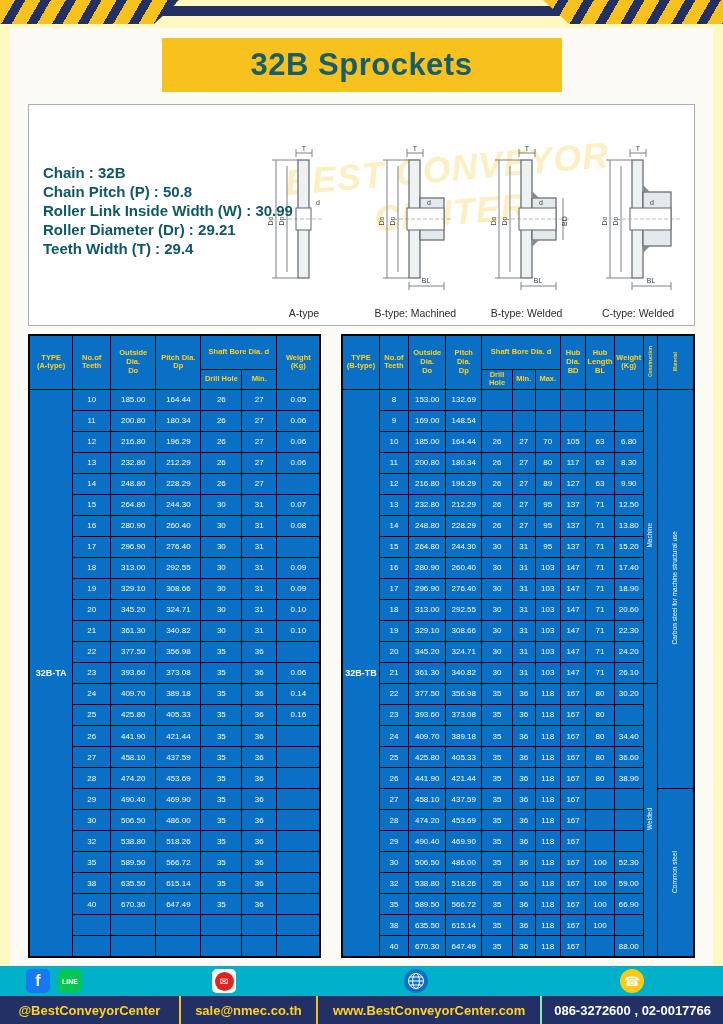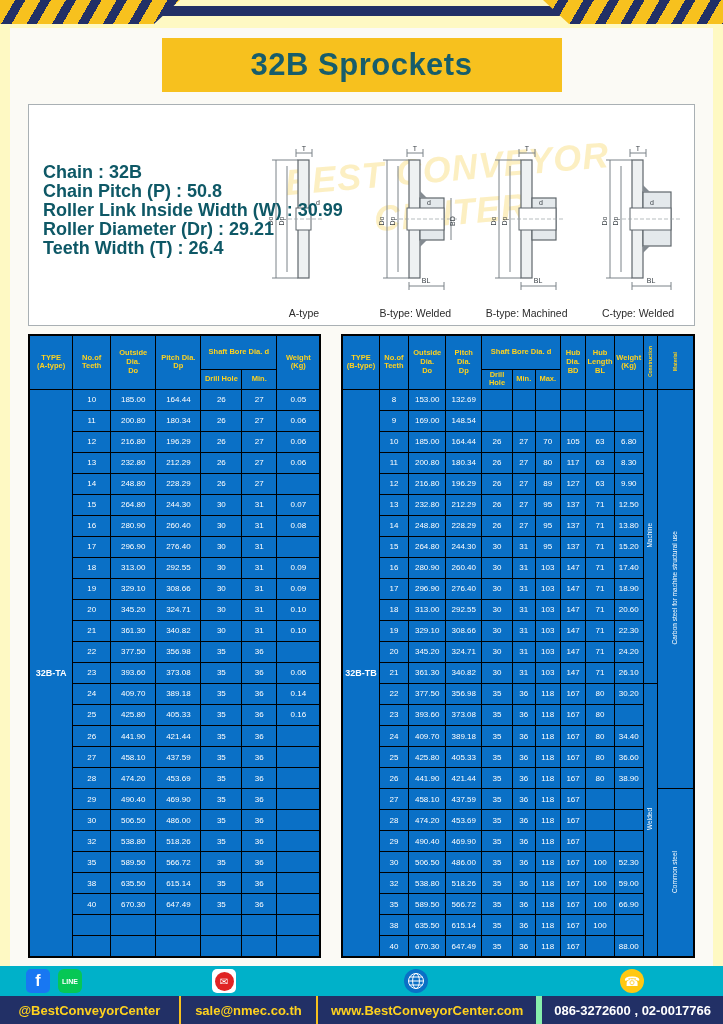--- a/index.html
+++ b/index.html
@@ -13,21 +13,21 @@
   .corner.right{right:0;width:180px;clip-path:polygon(0 0,100% 0,100% 100%,26px 100%)}
 
   
   .content{position:absolute;left:10px;right:10px;top:28px;height:938px;background:#fbfaf5}
   .banner{position:absolute;top:10px;left:50%;transform:translateX(-50%);width:400px;height:54px;background:#f7c11e;display:flex;align-items:center;justify-content:center}
   .banner h1{font-size:31px;font-weight:bold;color:#175d6b;letter-spacing:.5px}
 
   
   .spec-panel{position:absolute;top:76px;left:18px;right:18px;height:222px;background:#fff;border:1px solid #a9b0b4}
   .spec-lines{position:absolute;left:14px;top:58px;z-index:2}
-  .spec-line{font-size:18px;font-weight:bold;color:#0e5866;line-height:19px;white-space:nowrap}
+  .spec-line{font-size:15px;font-weight:bold;color:#0e5866;line-height:19px;white-space:nowrap}
   .watermark{position:absolute;left:250px;top:42px;width:340px;z-index:0;transform:rotate(-5deg);font-size:36px;font-weight:bold;font-style:italic;color:rgba(246,197,35,.28);text-align:center;line-height:44px;letter-spacing:1px}
   .diagrams{position:absolute;left:225px;right:6px;top:8px;bottom:6px;display:flex;justify-content:space-between;z-index:1}
   .diagram{display:flex;flex-direction:column;align-items:center;justify-content:flex-end}
   .diag-svg{width:100px;height:172px}
   .caption{font-size:10.5px;color:#2b2b2b;margin-top:2px;white-space:nowrap}
   .dim{stroke:#7a8288;stroke-width:1}
   .center{stroke:#9aa0a4;stroke-width:.7;stroke-dasharray:4 2}
   .plate{fill:#eef1f2;stroke:#5f676c;stroke-width:1.2}
   .hub{fill:#e4e9ec;stroke:#5f676c;stroke-width:1.2}
   .bore{fill:#ffffff;stroke:#5f676c;stroke-width:1}
@@ -55,21 +55,21 @@
   .icon.fb{left:26px;background:#1877f2;border-radius:5px;color:#fff;font-weight:bold;font-size:16px}
   .icon.line{left:58px;background:#06c755;border-radius:6px;color:#fff;font-weight:bold;font-size:7px}
   .icon.mail{left:212px;background:#fff;border-radius:5px}
   .mail-circle{width:19px;height:19px;border-radius:50%;background:#e02424;display:flex;align-items:center;justify-content:center;color:#fff;font-size:10px}
   .icon.globe{left:404px;background:#0a70c6;border-radius:50%}
   .icon.phone{left:620px;background:#ffc812;border-radius:50%;color:#fff;font-size:13px}
   .navy{position:absolute;left:0;right:0;bottom:0;height:28px;background:#223066;display:flex;align-items:stretch}
   .seg{display:flex;align-items:center;justify-content:center;font-size:13px;font-weight:bold;color:#ffd21e;white-space:nowrap}
   .seg.s1{width:25%;border-right:2px solid #f7c11e}
   .seg.s2{width:19%;border-right:2px solid #f7c11e}
-  .seg.s3{width:31%;border-right:6px solid #86efac}
+  .seg.s3{width:31%;border-right:2px solid #86efac}
   .seg.s4{width:25%;color:#fff}
 </style>
 </head>
 <body>
 
 <div class="sheet">
 
   <div class="topbar"></div>
   <div class="corner left"></div>
   <div class="corner right"></div>
@@ -81,21 +81,21 @@
     </div>
 
     <div class="spec-panel">
       <div class="watermark">BEST CONVEYOR CENTER</div>
 
       <div class="spec-lines">
         <div class="spec-line"><span>Chain</span> : <span>32B</span></div>
         <div class="spec-line"><span>Chain Pitch (P)</span> : <span>50.8</span></div>
         <div class="spec-line"><span>Roller Link Inside Width (W)</span> : <span>30.99</span></div>
         <div class="spec-line"><span>Roller Diameter (Dr)</span> : <span>29.21</span></div>
-        <div class="spec-line"><span>Teeth Width (T)</span> : <span>26.4</span></div>
+        <div class="spec-line"><span>Teeth Width (T)</span> : <span>29.4</span></div>
       </div>
 
       <div class="diagrams">
 
         <div class="diagram">
           <svg class="diag-svg" viewBox="0 0 100 150">
             <line class="dim" x1="42" y1="9" x2="58" y2="9"></line>
               <line class="dim" x1="42" y1="5" x2="42" y2="13"></line>
               <line class="dim" x1="58" y1="5" x2="58" y2="13"></line>
             <text class="dlabel" x="50" y="7" text-anchor="middle">T</text>
@@ -104,20 +104,45 @@
               <line class="dim" x1="18" y1="134" x2="44" y2="134"></line>
             <text class="dlabel" x="19" y="77" text-anchor="middle" transform="rotate(-90 19 77)">Do</text>
             <line class="dim" x1="33" y1="22" x2="33" y2="128"></line>
             <text class="dlabel" x="30" y="77" text-anchor="middle" transform="rotate(-90 30 77)">Dp</text>
             <rect class="plate" x="44" y="16" width="11" height="118"></rect>
             <rect class="bore" x="42" y="64" width="15" height="22"></rect>
             <line class="center" x1="34" y1="75" x2="70" y2="75"></line>
             <text class="dlabel" x="62" y="61">d</text>
           </svg>
           <div class="caption">A-type</div>
+        </div>
+
+        <div class="diagram">
+          <svg class="diag-svg" viewBox="0 0 100 150">
+            <line class="dim" x1="42" y1="9" x2="58" y2="9"></line>
+              <line class="dim" x1="42" y1="5" x2="42" y2="13"></line>
+              <line class="dim" x1="58" y1="5" x2="58" y2="13"></line>
+            <text class="dlabel" x="50" y="7" text-anchor="middle">T</text>
+            <line class="dim" x1="22" y1="16" x2="22" y2="134"></line>
+              <line class="dim" x1="18" y1="16" x2="44" y2="16"></line>
+              <line class="dim" x1="18" y1="134" x2="44" y2="134"></line>
+            <text class="dlabel" x="19" y="77" text-anchor="middle" transform="rotate(-90 19 77)">Do</text>
+            <line class="dim" x1="33" y1="22" x2="33" y2="128"></line>
+            <text class="dlabel" x="30" y="77" text-anchor="middle" transform="rotate(-90 30 77)">Dp</text>
+            <rect class="plate" x="44" y="16" width="11" height="118"></rect>
+            <rect class="hub" x="55" y="54" width="24" height="42"></rect>
+            <rect class="bore" x="42" y="64" width="37" height="22"></rect>
+            <line class="center" x1="34" y1="75" x2="88" y2="75"></line>
+            <text class="dlabel" x="62" y="61">d</text>
+            <line class="dim" x1="44" y1="142" x2="79" y2="142"></line>
+              <line class="dim" x1="44" y1="138" x2="44" y2="146"></line>
+              <line class="dim" x1="79" y1="138" x2="79" y2="146"></line>
+            <text class="dlabel" x="61" y="139" text-anchor="middle">BL</text>
+          </svg>
+          <div class="caption">B-type: Machined</div>
         </div>
 
         <div class="diagram">
           <svg class="diag-svg" viewBox="0 0 100 150">
             <line class="dim" x1="42" y1="9" x2="58" y2="9"></line>
               <line class="dim" x1="42" y1="5" x2="42" y2="13"></line>
               <line class="dim" x1="58" y1="5" x2="58" y2="13"></line>
             <text class="dlabel" x="50" y="7" text-anchor="middle">T</text>
             <line class="dim" x1="22" y1="16" x2="22" y2="134"></line>
               <line class="dim" x1="18" y1="16" x2="44" y2="16"></line>
@@ -133,45 +158,20 @@
             <line class="center" x1="34" y1="75" x2="92" y2="75"></line>
             <text class="dlabel" x="62" y="61">d</text>
             <line class="dim" x1="86" y1="54" x2="86" y2="96"></line>
             <text class="dlabel" x="90" y="77" text-anchor="middle" transform="rotate(-90 90 77)">BD</text>
             <line class="dim" x1="44" y1="142" x2="79" y2="142"></line>
               <line class="dim" x1="44" y1="138" x2="44" y2="146"></line>
               <line class="dim" x1="79" y1="138" x2="79" y2="146"></line>
             <text class="dlabel" x="61" y="139" text-anchor="middle">BL</text>
           </svg>
           <div class="caption">B-type: Welded</div>
-        </div>
-
-        <div class="diagram">
-          <svg class="diag-svg" viewBox="0 0 100 150">
-            <line class="dim" x1="42" y1="9" x2="58" y2="9"></line>
-              <line class="dim" x1="42" y1="5" x2="42" y2="13"></line>
-              <line class="dim" x1="58" y1="5" x2="58" y2="13"></line>
-            <text class="dlabel" x="50" y="7" text-anchor="middle">T</text>
-            <line class="dim" x1="22" y1="16" x2="22" y2="134"></line>
-              <line class="dim" x1="18" y1="16" x2="44" y2="16"></line>
-              <line class="dim" x1="18" y1="134" x2="44" y2="134"></line>
-            <text class="dlabel" x="19" y="77" text-anchor="middle" transform="rotate(-90 19 77)">Do</text>
-            <line class="dim" x1="33" y1="22" x2="33" y2="128"></line>
-            <text class="dlabel" x="30" y="77" text-anchor="middle" transform="rotate(-90 30 77)">Dp</text>
-            <rect class="plate" x="44" y="16" width="11" height="118"></rect>
-            <rect class="hub" x="55" y="54" width="24" height="42"></rect>
-            <rect class="bore" x="42" y="64" width="37" height="22"></rect>
-            <line class="center" x1="34" y1="75" x2="88" y2="75"></line>
-            <text class="dlabel" x="62" y="61">d</text>
-            <line class="dim" x1="44" y1="142" x2="79" y2="142"></line>
-              <line class="dim" x1="44" y1="138" x2="44" y2="146"></line>
-              <line class="dim" x1="79" y1="138" x2="79" y2="146"></line>
-            <text class="dlabel" x="61" y="139" text-anchor="middle">BL</text>
-          </svg>
-          <div class="caption">B-type: Machined</div>
         </div>
 
         <div class="diagram">
           <svg class="diag-svg" viewBox="0 0 100 150">
             <line class="dim" x1="42" y1="9" x2="58" y2="9"></line>
               <line class="dim" x1="42" y1="5" x2="42" y2="13"></line>
               <line class="dim" x1="58" y1="5" x2="58" y2="13"></line>
             <text class="dlabel" x="50" y="7" text-anchor="middle">T</text>
             <line class="dim" x1="22" y1="16" x2="22" y2="134"></line>
               <line class="dim" x1="18" y1="16" x2="44" y2="16"></line>

